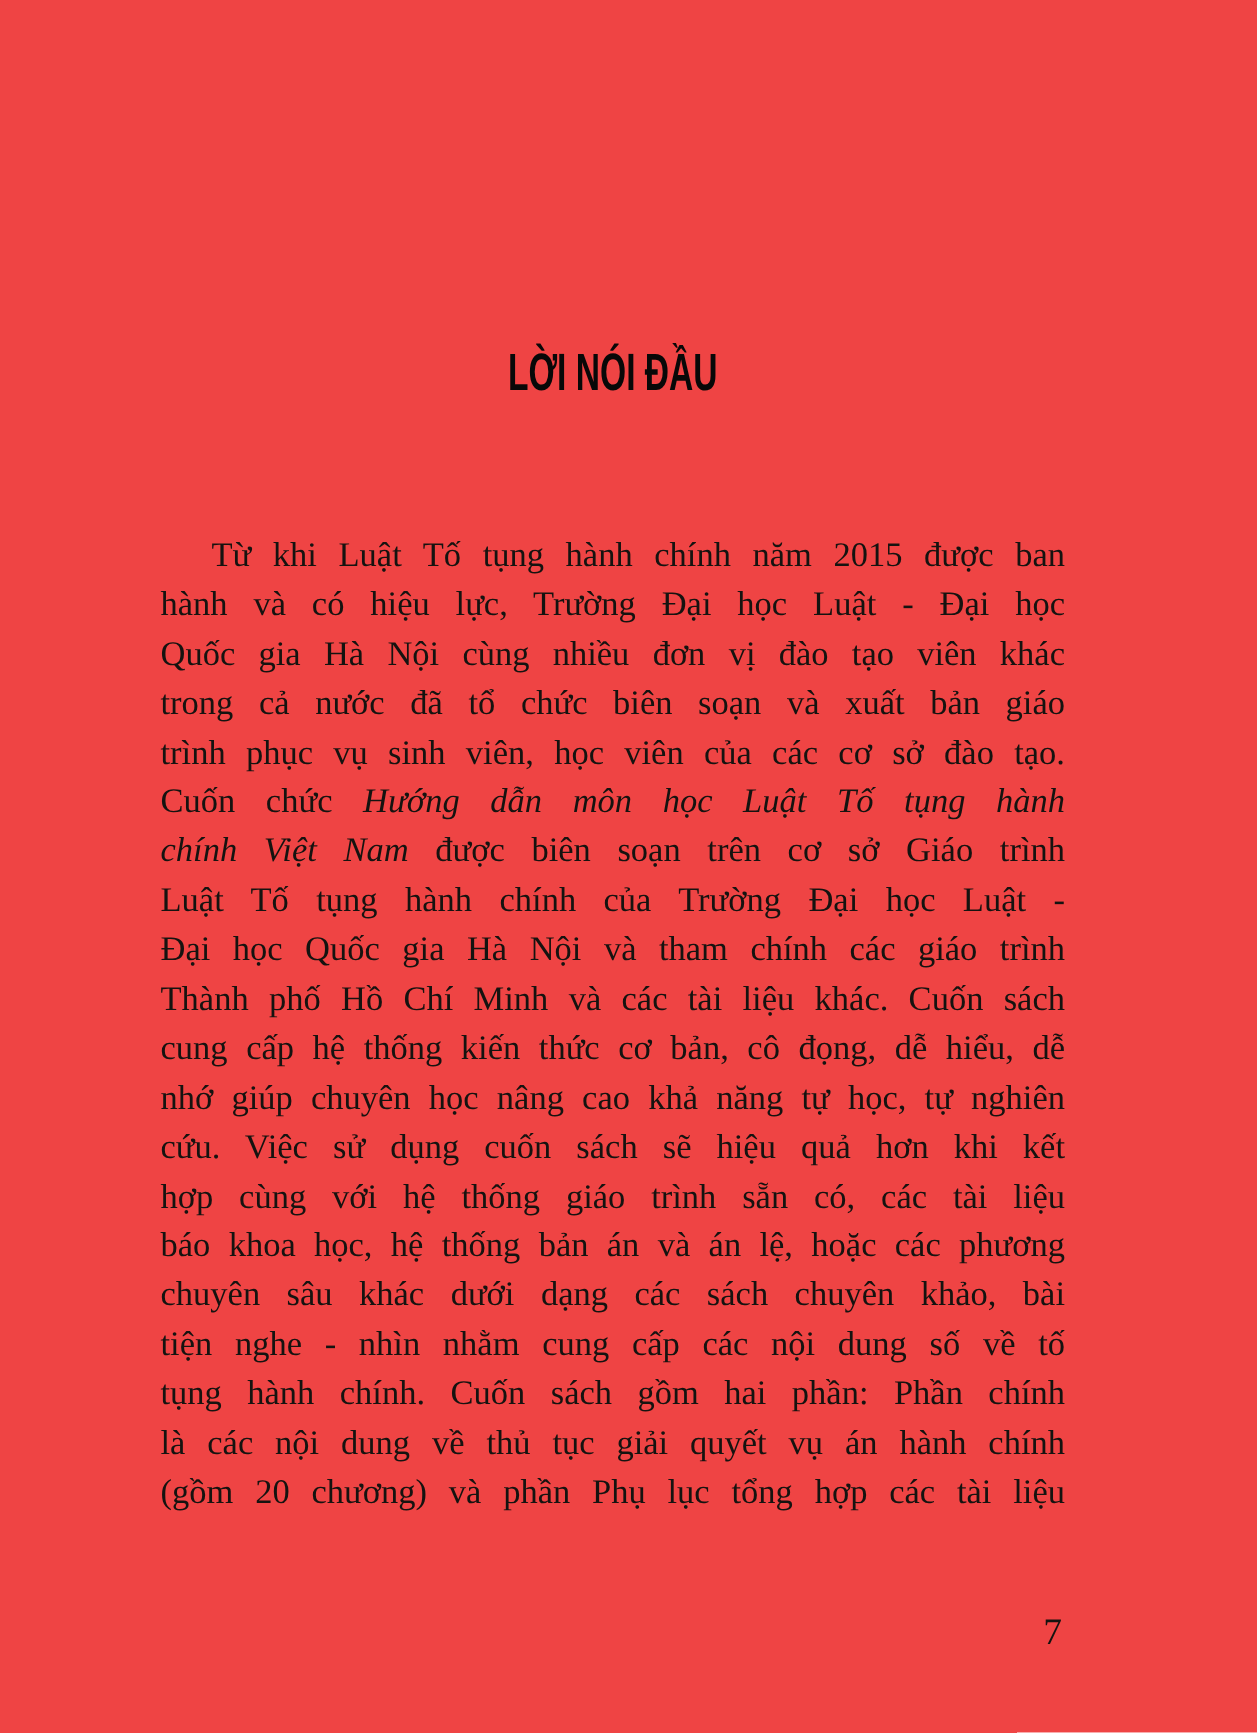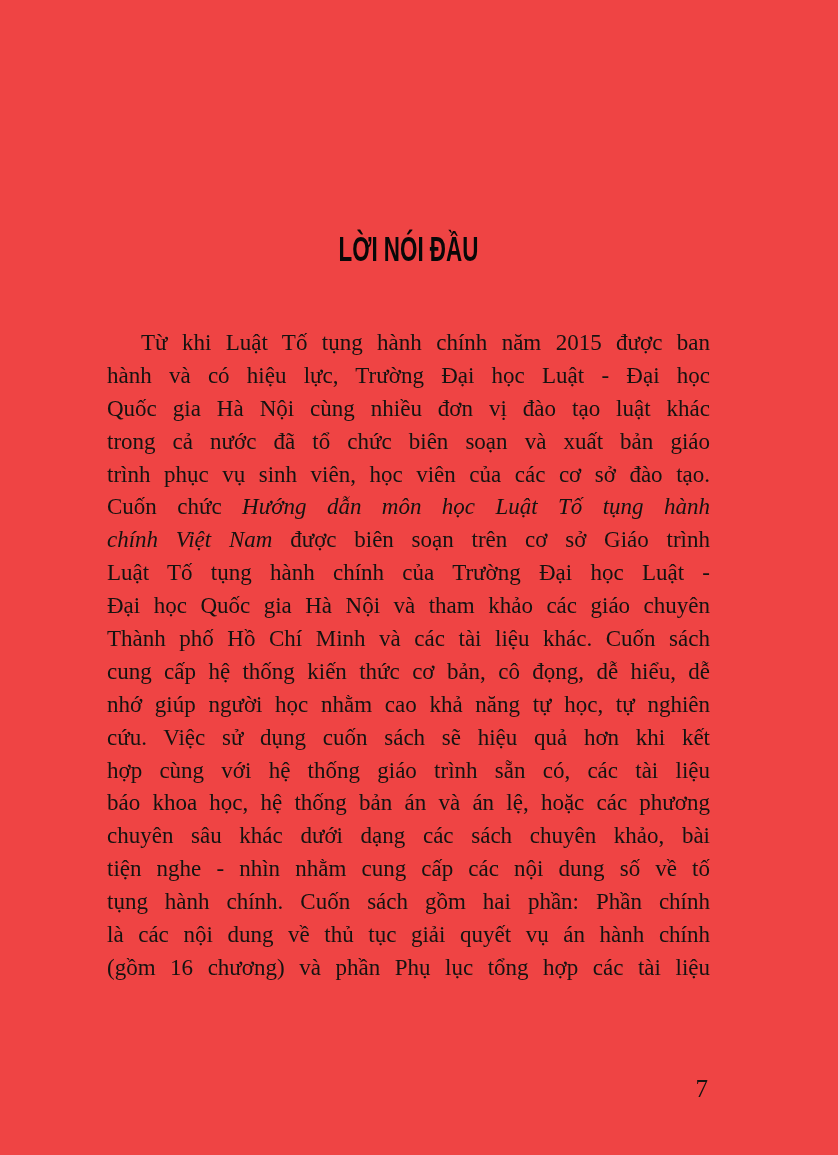--- a/index.html
+++ b/index.html
@@ -28,21 +28,21 @@
     font-size: 35px;
     line-height: 42px;
     letter-spacing: 0px;
     color: #080808;
     transform: scaleX(0.64);
     transform-origin: 50% 0%;
     white-space: nowrap;
   }
   .paragraph {
     position: absolute;
-    top: 327px;
+    top: 354px;
     left: 107px;
     width: 603px;
     font-family: "Liberation Serif", serif;
     color: #151310;
   }
   .line {
     font-size: 23px;
     line-height: 32.9px;
     height: 32.9px;
     text-align: justify;
@@ -70,34 +70,34 @@
 </style>
 </head>
 <body>
 
 <div class="page">
   <h1 class="title">LỜI NÓI ĐẦU</h1>
 
   <div class="paragraph" id="preface-paragraph">
       <div class="line indent"><span class="seg-normal">Từ khi Luật Tố tụng hành chính năm 2015 được ban</span></div>
       <div class="line"><span class="seg-normal">hành và có hiệu lực, Trường Đại học Luật - Đại học</span></div>
-      <div class="line"><span class="seg-normal">Quốc gia Hà Nội cùng nhiều đơn vị đào tạo luật khác</span></div>
+      <div class="line"><span class="seg-normal">Quốc gia Hà Nội cùng nhiều đơn vị đào tạo viên khác</span></div>
       <div class="line"><span class="seg-normal">trong cả nước đã tổ chức biên soạn và xuất bản giáo</span></div>
       <div class="line"><span class="seg-normal">trình phục vụ sinh viên, học viên của các cơ sở đào tạo.</span></div>
       <div class="line"><span class="seg-normal">Cuốn chức </span><span class="seg-italic">Hướng dẫn môn học Luật Tố tụng hành</span></div>
       <div class="line"><span class="seg-italic">chính Việt Nam</span><span class="seg-normal"> được biên soạn trên cơ sở Giáo trình</span></div>
       <div class="line"><span class="seg-normal">Luật Tố tụng hành chính của Trường Đại học Luật -</span></div>
-      <div class="line"><span class="seg-normal">Đại học Quốc gia Hà Nội và tham khảo các giáo chuyên</span></div>
+      <div class="line"><span class="seg-normal">Đại học Quốc gia Hà Nội và tham chính các giáo trình</span></div>
       <div class="line"><span class="seg-normal">Thành phố Hồ Chí Minh và các tài liệu khác. Cuốn sách</span></div>
       <div class="line"><span class="seg-normal">cung cấp hệ thống kiến thức cơ bản, cô đọng, dễ hiểu, dễ</span></div>
-      <div class="line"><span class="seg-normal">nhớ giúp người học nhằm cao khả năng tự học, tự nghiên</span></div>
+      <div class="line"><span class="seg-normal">nhớ giúp chuyên học nâng cao khả năng tự học, tự nghiên</span></div>
       <div class="line"><span class="seg-normal">cứu. Việc sử dụng cuốn sách sẽ hiệu quả hơn khi kết</span></div>
       <div class="line"><span class="seg-normal">hợp cùng với hệ thống giáo trình sẵn có, các tài liệu</span></div>
       <div class="line"><span class="seg-normal">báo khoa học, hệ thống bản án và án lệ, hoặc các phương</span></div>
       <div class="line"><span class="seg-normal">chuyên sâu khác dưới dạng các sách chuyên khảo, bài</span></div>
       <div class="line"><span class="seg-normal">tiện nghe - nhìn nhằm cung cấp các nội dung số về tố</span></div>
       <div class="line"><span class="seg-normal">tụng hành chính. Cuốn sách gồm hai phần: Phần chính</span></div>
       <div class="line"><span class="seg-normal">là các nội dung về thủ tục giải quyết vụ án hành chính</span></div>
-      <div class="line"><span class="seg-normal">(gồm 16 chương) và phần Phụ lục tổng hợp các tài liệu</span></div>
+      <div class="line"><span class="seg-normal">(gồm 20 chương) và phần Phụ lục tổng hợp các tài liệu</span></div>
     </div>
 
   <div class="page-number">7</div>
 </div>
 
 </body></html>

